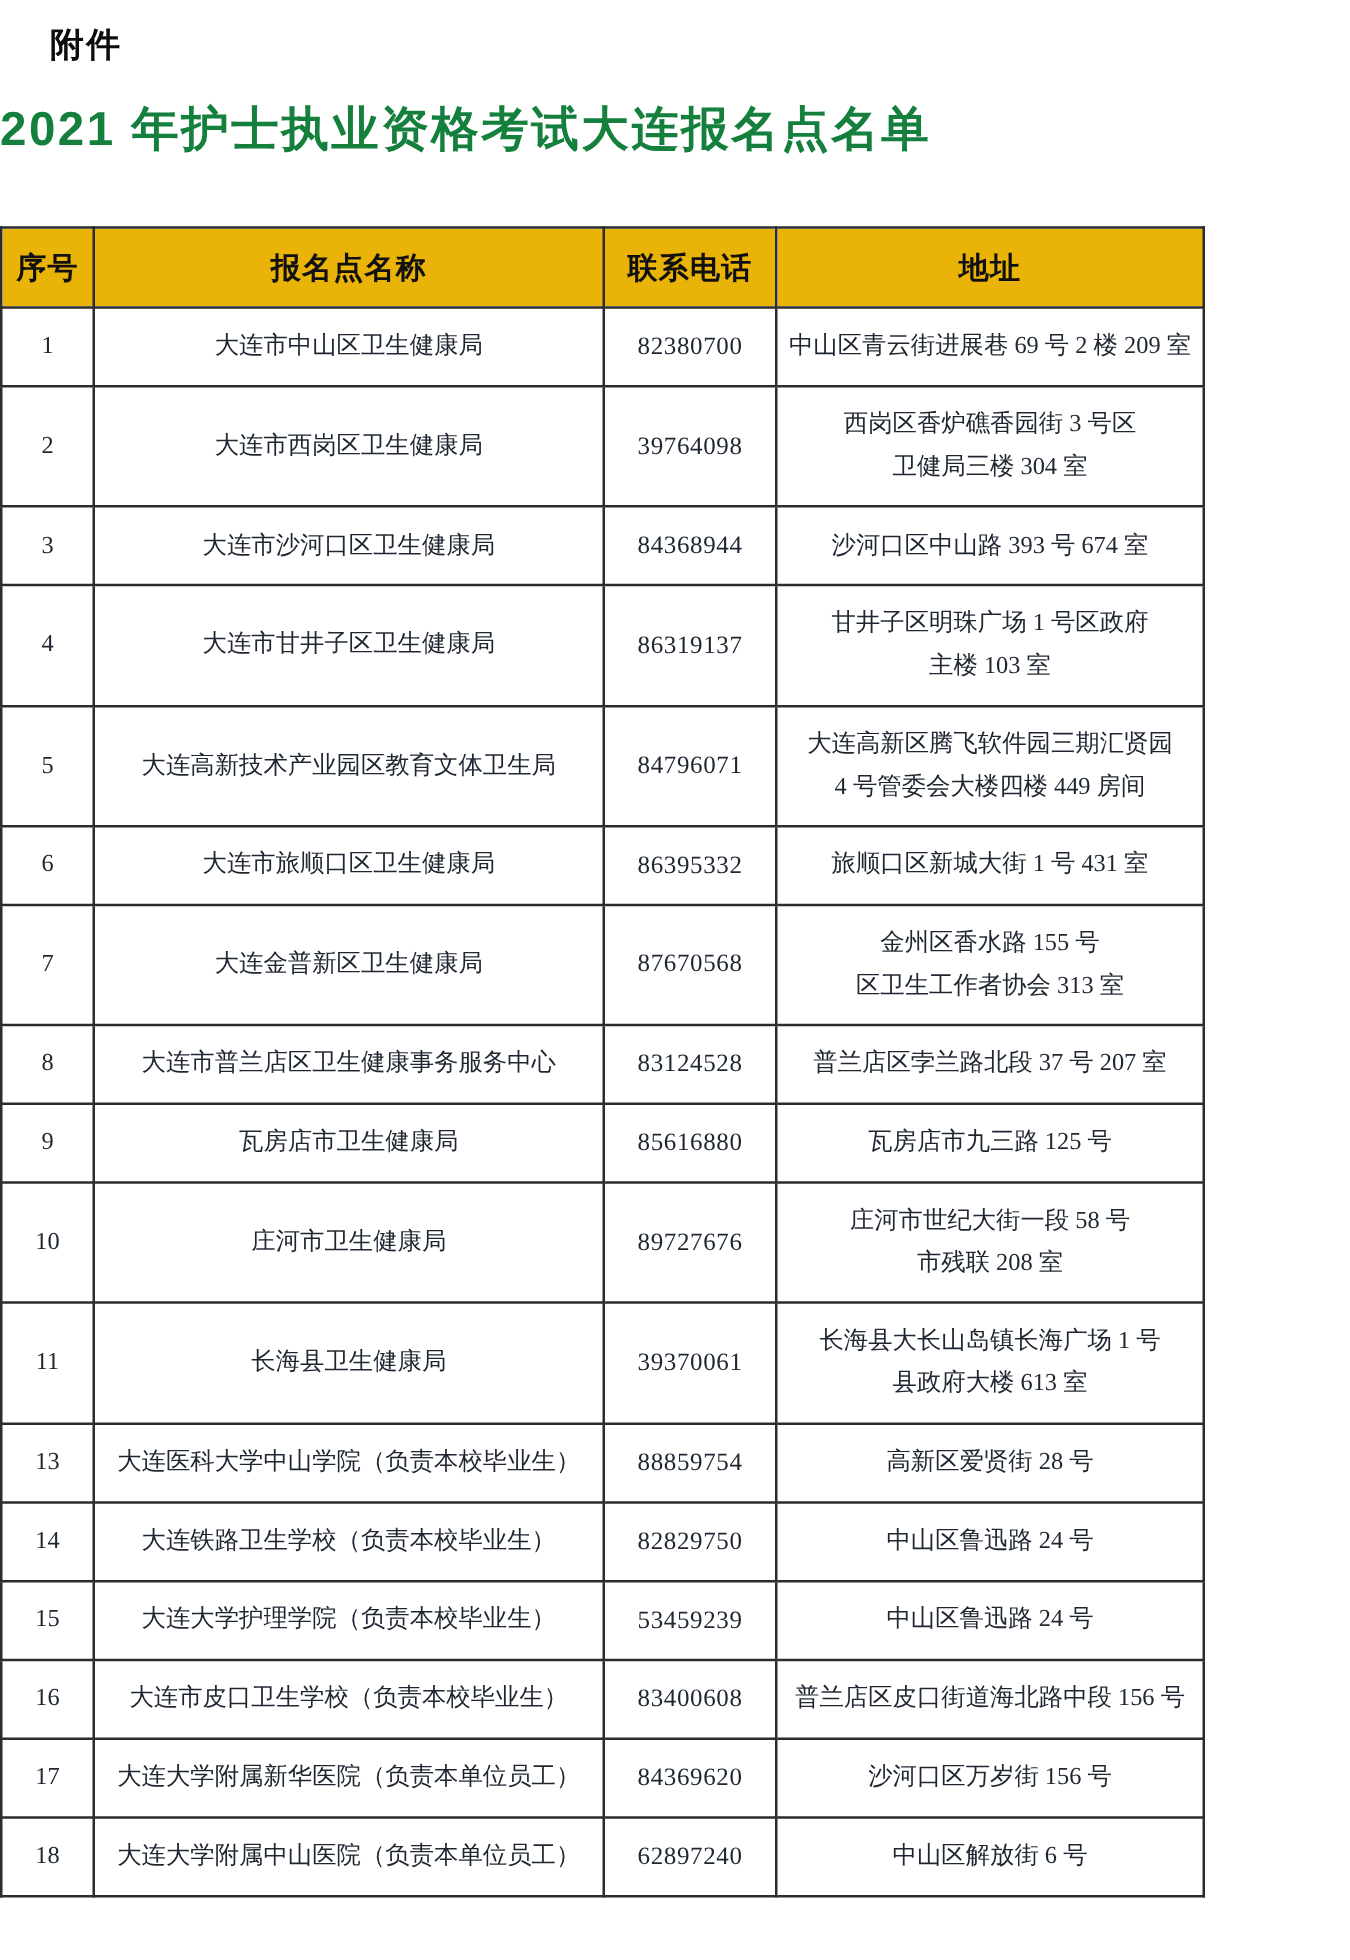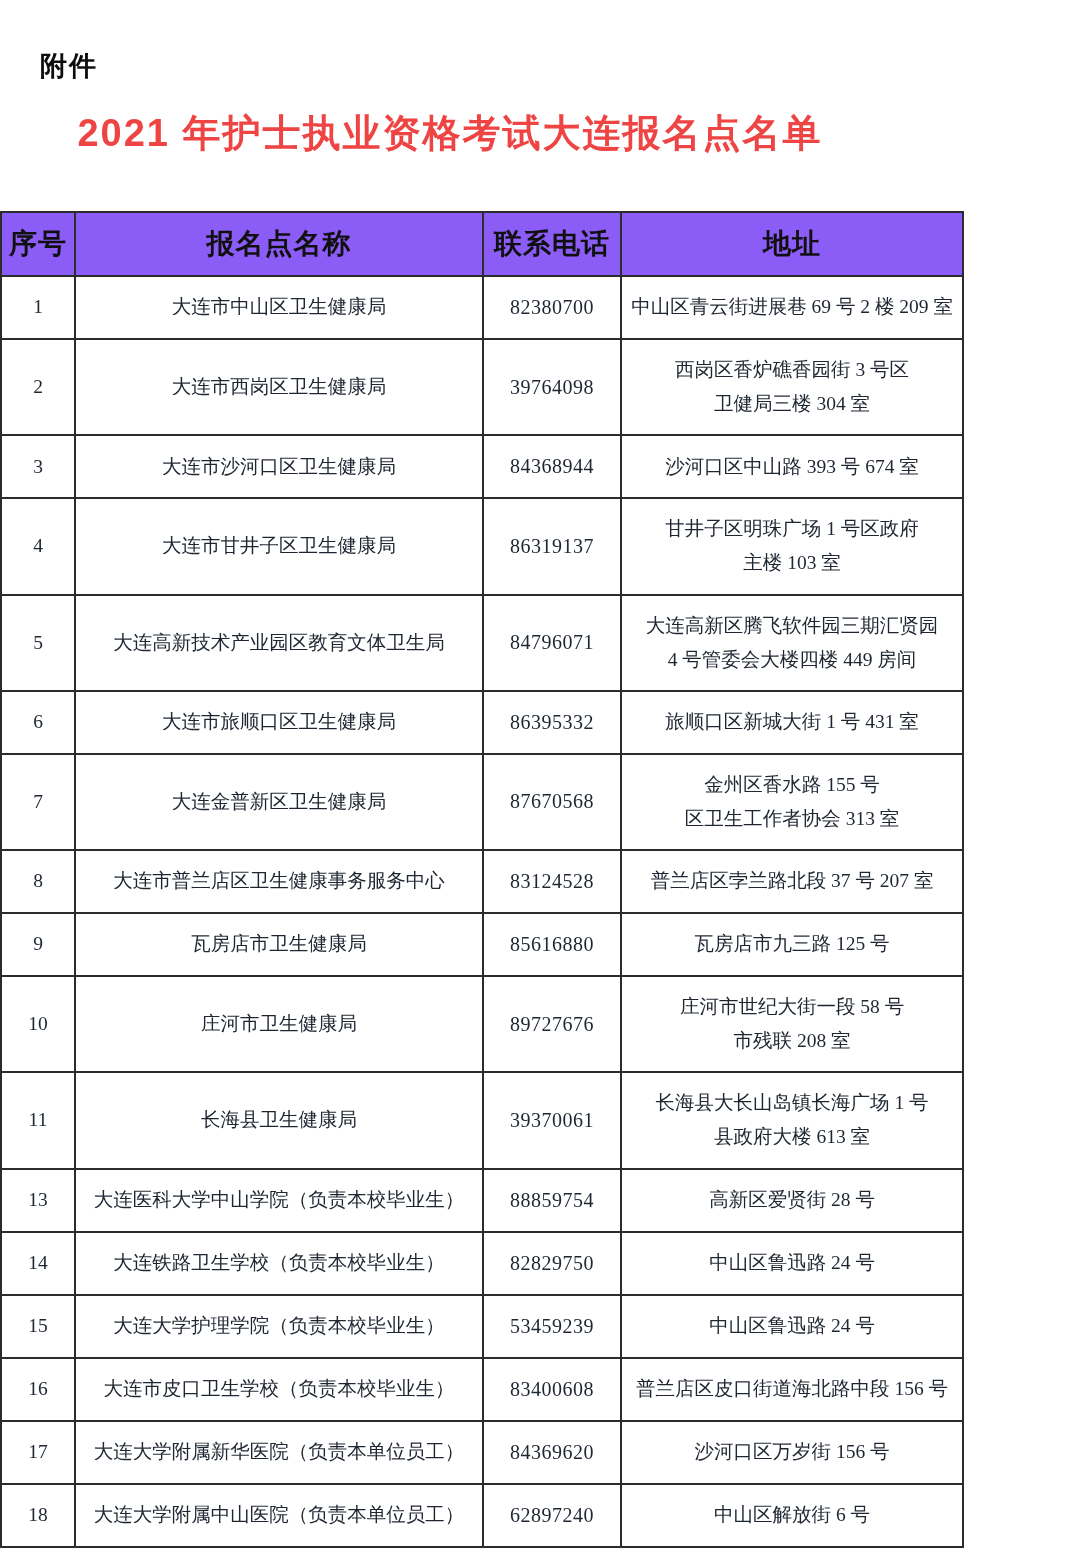--- a/index.html
+++ b/index.html
@@ -11,60 +11,59 @@
     width: 1080px;
     height: 1568px;
     font-family: "Liberation Serif", "DejaVu Serif", serif;
     color: #1e2631;
     overflow: hidden;
   }
   .page {
     width: 900px;
     height: 1568px;
     box-sizing: border-box;
-    padding-top: 48px;
+    padding-top: 18px;
   }
   .attachment-label {
     margin-left: 40px;
     font-family: "Liberation Sans", "DejaVu Sans", sans-serif;
     font-weight: 700;
     font-size: 27px;
     color: #0d0d0d;
     letter-spacing: 2px;
   }
   .doc-title {
     margin-top: 24px;
-    text-align: center;
     font-family: "Liberation Sans", "DejaVu Sans", sans-serif;
     font-weight: 700;
     font-size: 38px;
-    color: #ef4444;
+    color: #15803d;
     letter-spacing: 2px;
   }
   table.reg-table {
     width: 962px;
     margin: 52px auto 0 auto;
     border-collapse: collapse;
     table-layout: fixed;
   }
   .reg-table th, .reg-table td {
     border: 2px solid #2c2c2c;
     text-align: center;
     vertical-align: middle;
     box-sizing: border-box;
     overflow: hidden;
   }
   .reg-table th {
     height: 64px;
     font-family: "Liberation Sans", "DejaVu Sans", sans-serif;
     font-weight: 700;
-    font-size: 28px;
+    font-size: 24px;
     color: #101010;
     letter-spacing: 1px;
-    background: #8b5cf6;
+    background: #eab308;
   }
   .reg-table td {
     font-size: 19.5px;
     line-height: 1.75;
     padding: 13px 4px;
     color: #1e2631;
   }
   .col-no     { width: 74px;  }
   .col-name   { width: 408px; }
   .col-phone  { width: 138px; }

